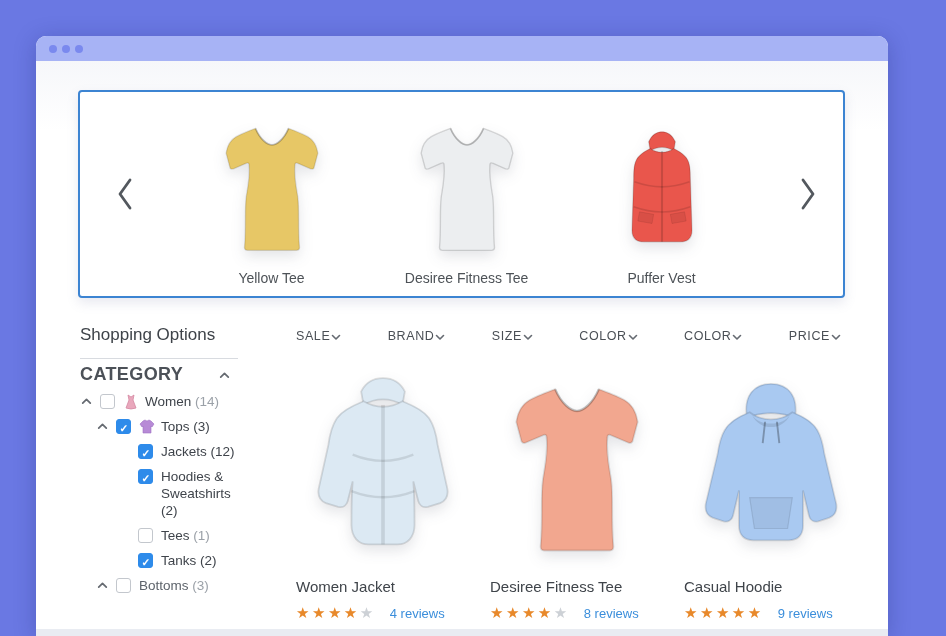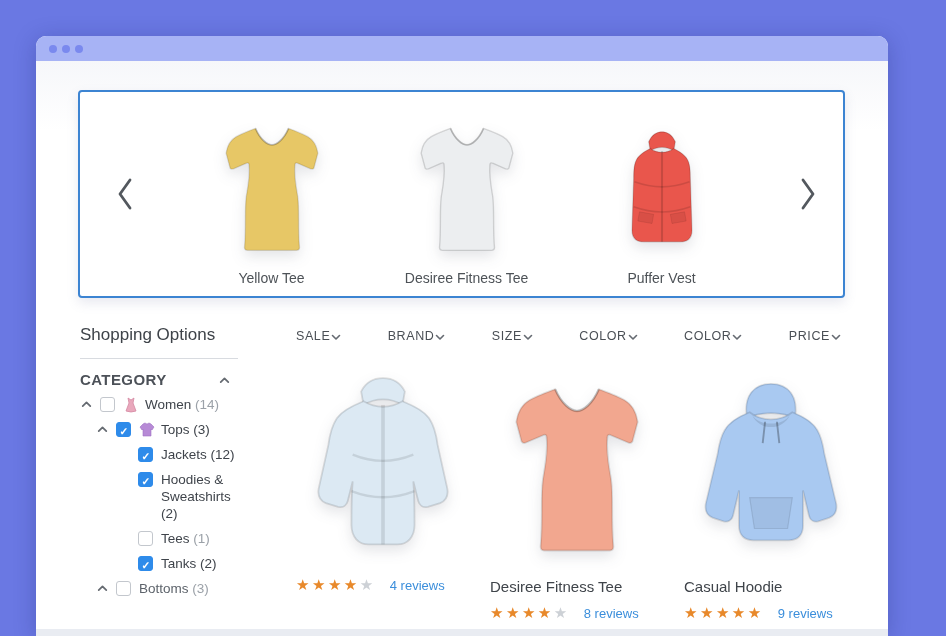--- a/index.html
+++ b/index.html
@@ -39,22 +39,22 @@
   .car-items{flex:1;display:flex;justify-content:space-between;align-items:center;padding:6px 4px 0 4px;}
   .car-item{width:195px;display:flex;flex-direction:column;align-items:center;cursor:pointer;}
   .car-img{height:148px;display:flex;align-items:flex-end;justify-content:center;}
   .car-label{margin-top:13px;font-size:14px;color:#4d5257;}
   .garment{filter:drop-shadow(0 6px 7px rgba(40,50,70,.13));}
 
   
   .sidebar{position:absolute;left:44px;top:264px;width:158px;}
   .sb-title{font-size:17px;color:#3e4349;padding-bottom:13px;border-bottom:1px solid #d8dbe0;}
   .cat-header{
-    margin-top:12px;display:flex;justify-content:space-between;align-items:center;
-    font-size:15px;font-weight:bold;color:#4c5158;letter-spacing:.4px;cursor:pointer;
+    margin-top:5px;display:flex;justify-content:space-between;align-items:center;
+    font-size:18px;font-weight:bold;color:#4c5158;letter-spacing:.4px;cursor:pointer;
   }
   .tree{margin-top:5px;}
   .tree-row{display:flex;align-items:flex-start;margin-top:8px;font-size:13.5px;color:#3f444b;line-height:17px;cursor:pointer;}
   .lvl1{padding-left:16px;}
   .lvl2{padding-left:58px;}
   .chev{width:13px;height:13px;margin-right:7px;margin-top:2px;flex:0 0 auto;cursor:pointer;}
   .cb{
     width:15px;height:15px;border:1px solid #c3c7cd;border-radius:3px;background:#fff;
     margin-right:8px;margin-top:1px;flex:0 0 auto;box-sizing:border-box;position:relative;cursor:pointer;
   }
@@ -257,20 +257,21 @@
         <div class="img">
           <svg class="garment" width="170" height="182" viewBox="0 0 140 150">
             <g fill="#dce9f3">
               <path d="M52 12 C56 4 62 1 70 1 C78 1 84 4 88 12 L86 23 C76 17 64 17 54 23 Z" stroke="rgba(0,0,0,0.12)" stroke-width="1.5"></path>
               <path d="M54 20 C44 24 36 28 32 34 C28 40 26 48 25 56 L17 92 C16 98 18 102 23 104 L33 107 C37 108 40 106 41 102 L45 86 C44 98 44 110 44 122 C44 132 50 138 58 138 L82 138 C90 138 96 132 96 122 C96 110 96 98 95 86 L99 102 C100 106 103 108 107 107 L117 104 C122 102 124 98 123 92 L115 56 C114 48 112 40 108 34 C104 28 96 24 86 20 C76 26 64 26 54 20 Z" stroke="rgba(0,0,0,0.12)" stroke-width="1.5"></path>
             </g>
             <path d="M45 64 C62 71 78 71 95 64 M44 94 C62 101 78 101 96 94" fill="none" stroke="rgba(0,0,0,0.10)" stroke-width="2"></path>
             <path d="M70 23 L70 138" fill="none" stroke="rgba(0,0,0,0.10)" stroke-width="3"></path>
           </svg>
         </div>
+        <div class="title">Women Jacket</div>
         <div class="stars-row">
           <span class="stars"><span class="filled">★★★★</span><span class="empty">★</span></span>
           <a class="reviews">4 reviews</a>
         </div>
       </div>
 
       <div class="card">
         <div class="img">
           <svg class="garment" width="146" height="182" viewBox="0 0 120 150">
             <g fill="#f2a78f">

